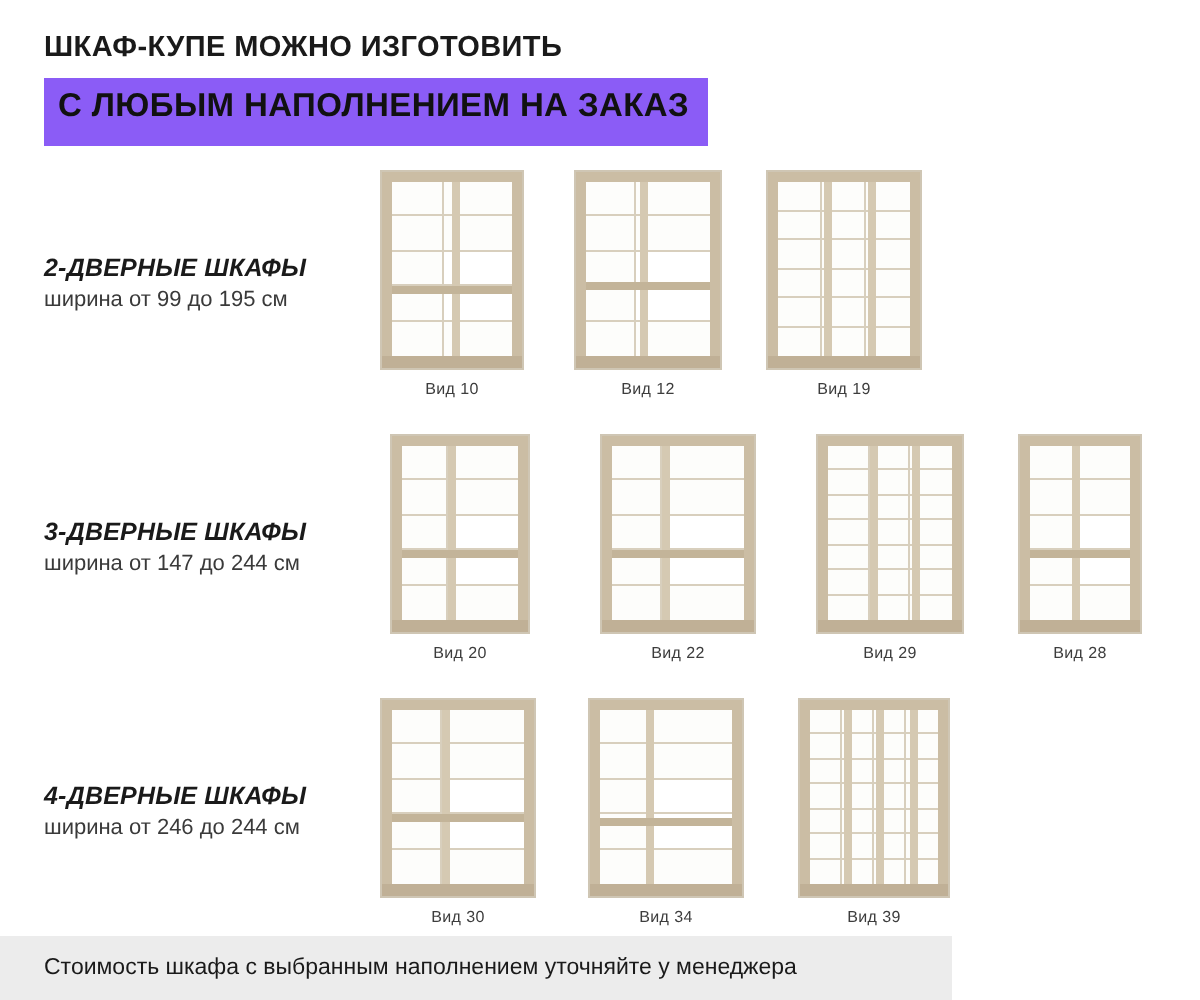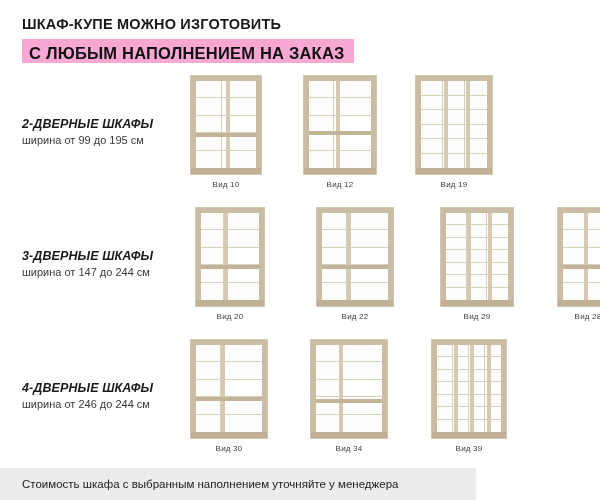--- a/index.html
+++ b/index.html
@@ -28,27 +28,27 @@
   .header-line1 {
     font-size: 14.5px;
     font-weight: bold;
     letter-spacing: 0.2px;
     color: #1a1a1a;
     text-transform: uppercase;
     margin-bottom: 7px;
   }
   .header-line2 {
     display: inline-block;
-    background: #f9a8d4;
+    background: #8b5cf6;
     color: #111111;
     font-size: 16.5px;
     font-weight: bold;
     letter-spacing: 0.2px;
     text-transform: uppercase;
-    padding: 5px 9px 0 7px;
+    padding: 5px 9px 10px 7px;
   }
 
   
   .rows {
     position: relative;
     margin-top: 12px;
   }
   .row {
     display: flex;
     align-items: flex-start;
@@ -72,21 +72,21 @@
     font-style: italic;
   }
   .row-sub {
     font-size: 11px;
     color: #3a3a3a;
   }
   .row-items {
     display: flex;
     align-items: flex-end;
     flex: 1 1 auto;
-    gap: 16px;
+    gap: 0px;
   }
   .item {
     display: flex;
     flex-direction: column;
     align-items: center;
   }
   .item-caption {
     font-size: 8px;
     color: #3d3d3d;
     margin-top: 5px;

